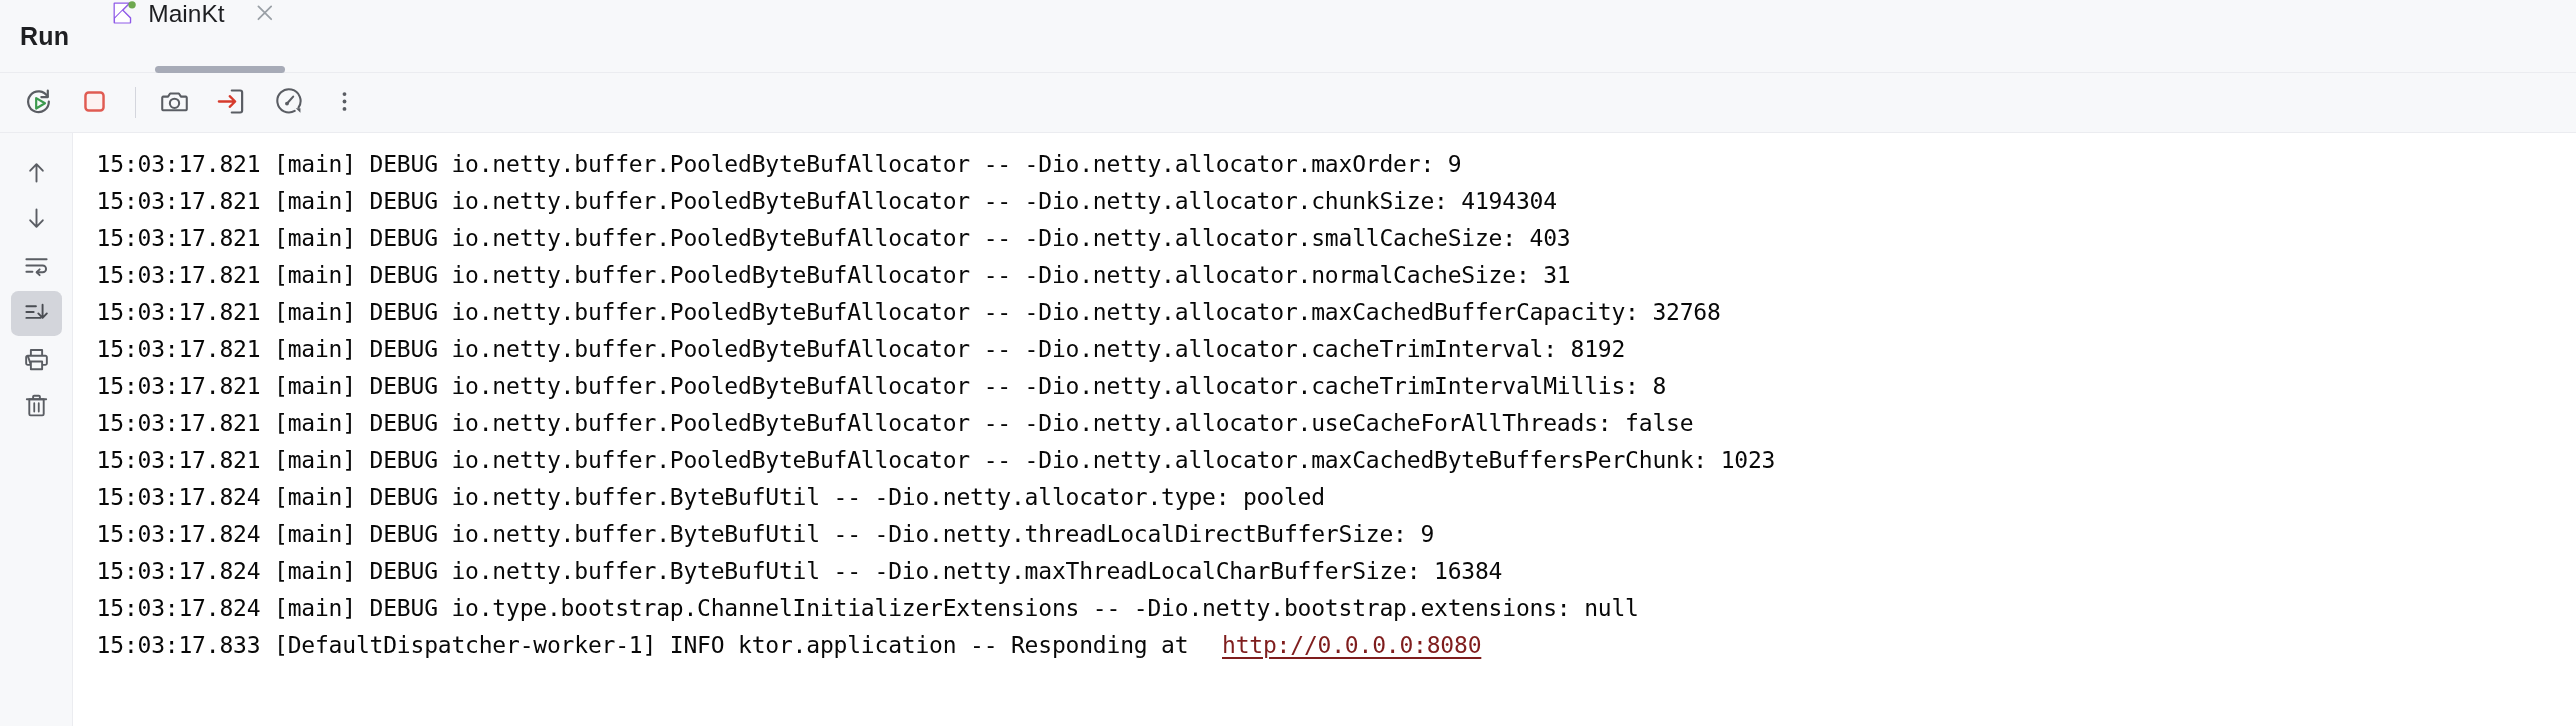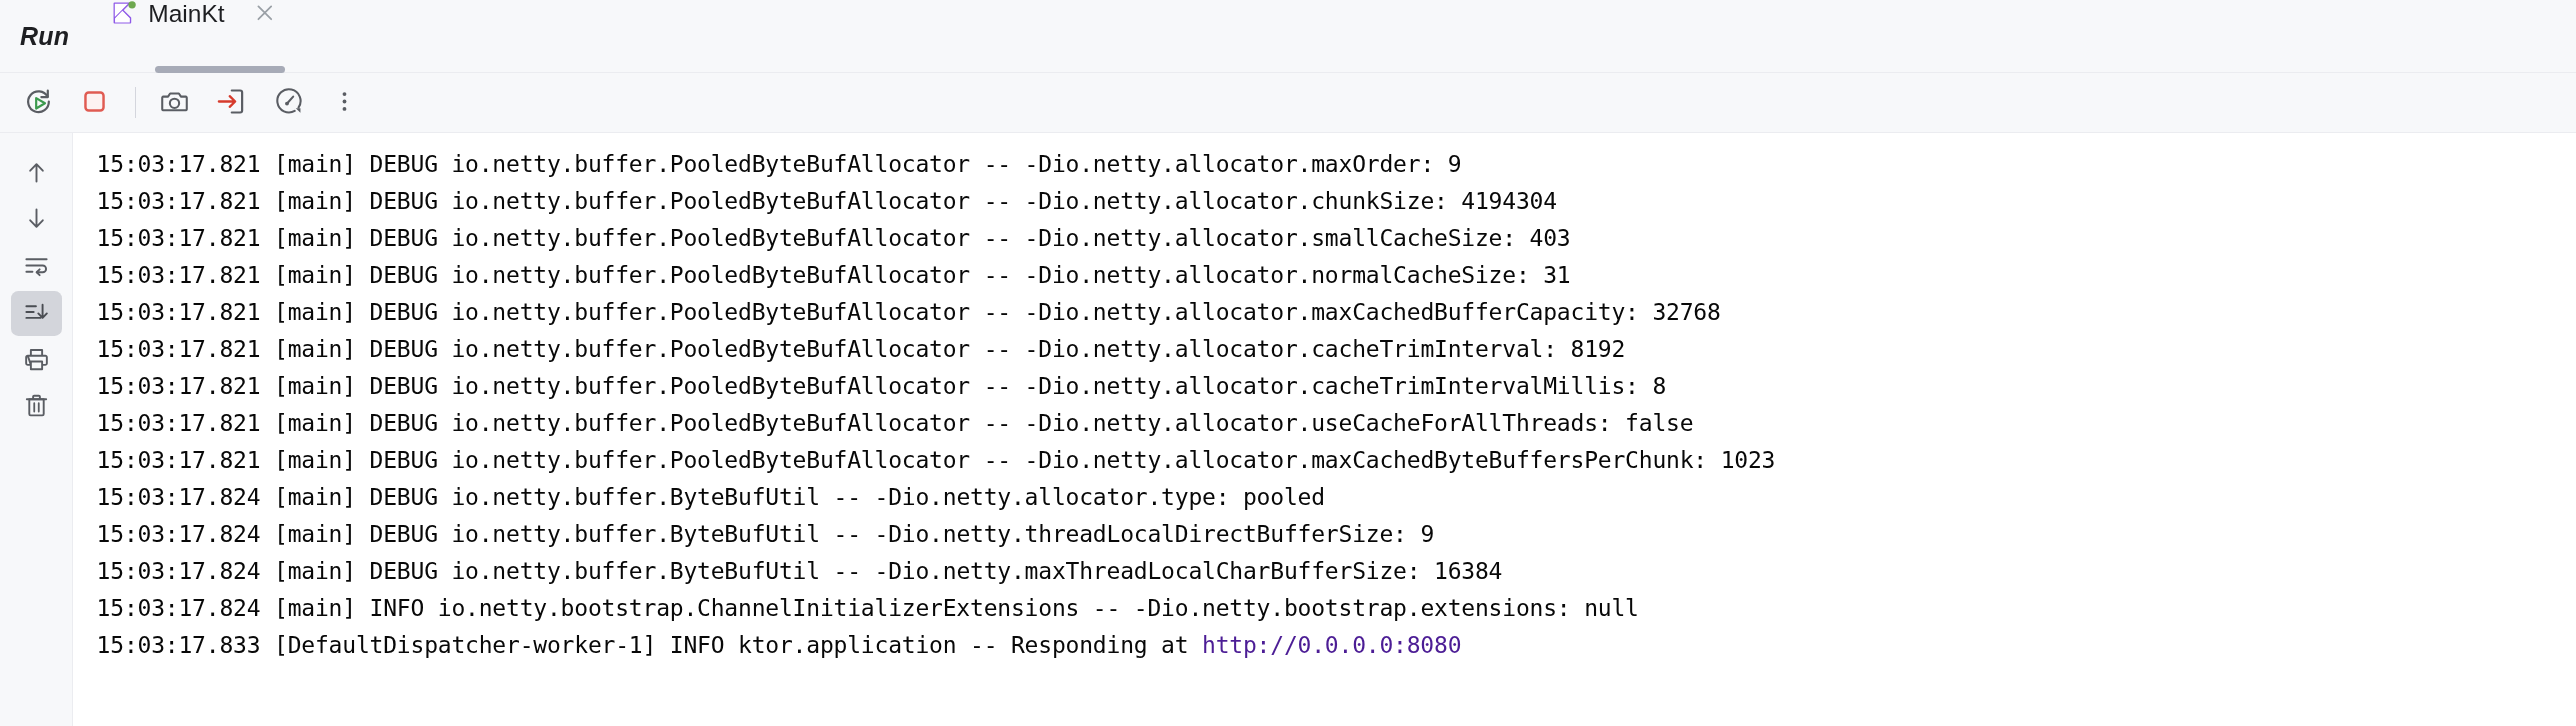--- a/index.html
+++ b/index.html
@@ -19,21 +19,20 @@
     display: flex;
     align-items: center;
     border-bottom: 0.9px solid #ebecf0;
   }
   .run-label {
     font-size: 25px;
     font-weight: bold;
     color: #1e1f22;
     margin-left: 20px;
     letter-spacing: 0.2px;
-    font-style: italic;
   }
   .tab {
     display: flex;
     align-items: flex-start;
     gap: 11.8px;
     margin-left: 33px;
     height: 73px;
     padding: 0 12.7px 0 7.3px;
     position: relative;
     cursor: default;
@@ -118,22 +117,24 @@
     color: #080808;
     white-space: pre;
     letter-spacing: -0.2px;
   }
   .cls {
     text-decoration-style: dotted;
     text-decoration-color: #9aa0a6;
     text-underline-offset: 3.6px;
   }
   .link {
-    color: #4c1d95;
+    color: #7f1d1d;
+    text-decoration: underline;
     text-underline-offset: 3.6px;
+    margin-left: 20px;
   }
 </style>
 </head>
 <body>
 
 <div class="tabbar">
   <div class="run-label">Run</div>
 
   <div class="tab">
     <span>
@@ -284,17 +285,17 @@
     <div class="logline"><span>15:03:17.821 [main] DEBUG io.netty.buffer.</span><span class="cls">PooledByteBufAllocator</span><span> -- -Dio.netty.allocator.smallCacheSize: 403</span></div>
     <div class="logline"><span>15:03:17.821 [main] DEBUG io.netty.buffer.</span><span class="cls">PooledByteBufAllocator</span><span> -- -Dio.netty.allocator.normalCacheSize: 31</span></div>
     <div class="logline"><span>15:03:17.821 [main] DEBUG io.netty.buffer.</span><span class="cls">PooledByteBufAllocator</span><span> -- -Dio.netty.allocator.maxCachedBufferCapacity: 32768</span></div>
     <div class="logline"><span>15:03:17.821 [main] DEBUG io.netty.buffer.</span><span class="cls">PooledByteBufAllocator</span><span> -- -Dio.netty.allocator.cacheTrimInterval: 8192</span></div>
     <div class="logline"><span>15:03:17.821 [main] DEBUG io.netty.buffer.</span><span class="cls">PooledByteBufAllocator</span><span> -- -Dio.netty.allocator.cacheTrimIntervalMillis: 8</span></div>
     <div class="logline"><span>15:03:17.821 [main] DEBUG io.netty.buffer.</span><span class="cls">PooledByteBufAllocator</span><span> -- -Dio.netty.allocator.useCacheForAllThreads: false</span></div>
     <div class="logline"><span>15:03:17.821 [main] DEBUG io.netty.buffer.</span><span class="cls">PooledByteBufAllocator</span><span> -- -Dio.netty.allocator.maxCachedByteBuffersPerChunk: 1023</span></div>
     <div class="logline"><span>15:03:17.824 [main] DEBUG io.netty.buffer.</span><span class="cls">ByteBufUtil</span><span> -- -Dio.netty.allocator.type: pooled</span></div>
     <div class="logline"><span>15:03:17.824 [main] DEBUG io.netty.buffer.</span><span class="cls">ByteBufUtil</span><span> -- -Dio.netty.threadLocalDirectBufferSize: 9</span></div>
     <div class="logline"><span>15:03:17.824 [main] DEBUG io.netty.buffer.</span><span class="cls">ByteBufUtil</span><span> -- -Dio.netty.maxThreadLocalCharBufferSize: 16384</span></div>
-    <div class="logline"><span>15:03:17.824 [main] INFO io.netty.bootstrap.</span><span class="cls">ChannelInitializerExtensions</span><span> -- -Dio.netty.bootstrap.extensions: null</span></div>
+    <div class="logline"><span>15:03:17.824 [main] DEBUG io.type.bootstrap.</span><span class="cls">ChannelInitializerExtensions</span><span> -- -Dio.netty.bootstrap.extensions: null</span></div>
     <div class="logline"><span>15:03:17.833 [DefaultDispatcher-worker-1] INFO ktor.application -- Responding at </span><span class="link">http://0.0.0.0:8080</span></div>
   </div>
 </div>
 
 
 </body></html>

